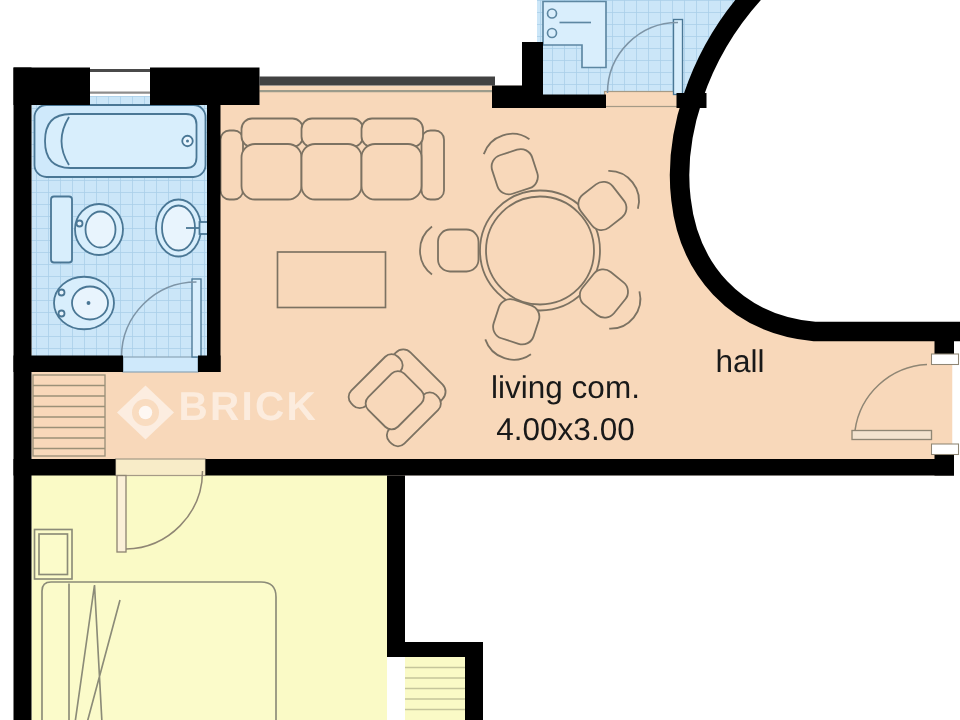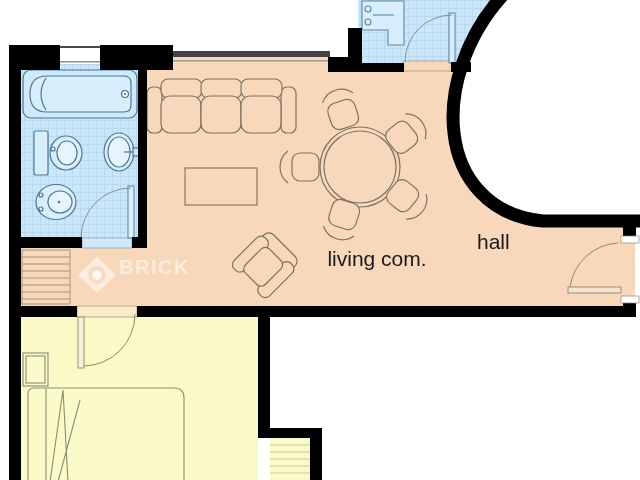--- a/index.html
+++ b/index.html
@@ -11,21 +11,21 @@
   .room-label{
     position:absolute;color:#191919;font-size:21px;line-height:27.5px;
     white-space:nowrap;
   }
   .room-label.centered{text-align:center;}
   .label-living{left:323px;top:245px;width:108px;}
   .label-hall{left:477px;top:228px;text-align:center;}
   .label-dorm{left:147px;top:321px;width:108px;}
   .brand-watermark{
     position:absolute;left:119px;top:256px;
-    font-size:20px;font-weight:bold;letter-spacing:1.5px;
+    font-size:27px;font-weight:bold;letter-spacing:1.5px;
     color:rgba(255,255,255,0.52);
   }
 </style>
 </head>
 <body>
 
 <div class="stage">
 
 <svg width="640" height="480" viewBox="0 0 640 480">
   <defs>
@@ -221,20 +221,21 @@
 
   <g>
     <path d="M 97 257 L 116 275 L 97 293 L 78 275 Z" fill="rgba(255,255,255,0.55)"></path>
     <circle cx="97" cy="275" r="9" fill="#f8d8ba" opacity="0.85"></circle>
     <circle cx="97" cy="275" r="4.5" fill="rgba(255,255,255,0.8)"></circle>
   </g>
 </svg>
 
 <div class="room-label centered label-living">
   <div>living com.</div>
+  <div>4.00x3.00</div>
 </div>
 
 <div class="room-label label-hall">
   <div>hall</div>
 </div>
 
 
 <div class="brand-watermark">BRICK</div>
 
 </div>

